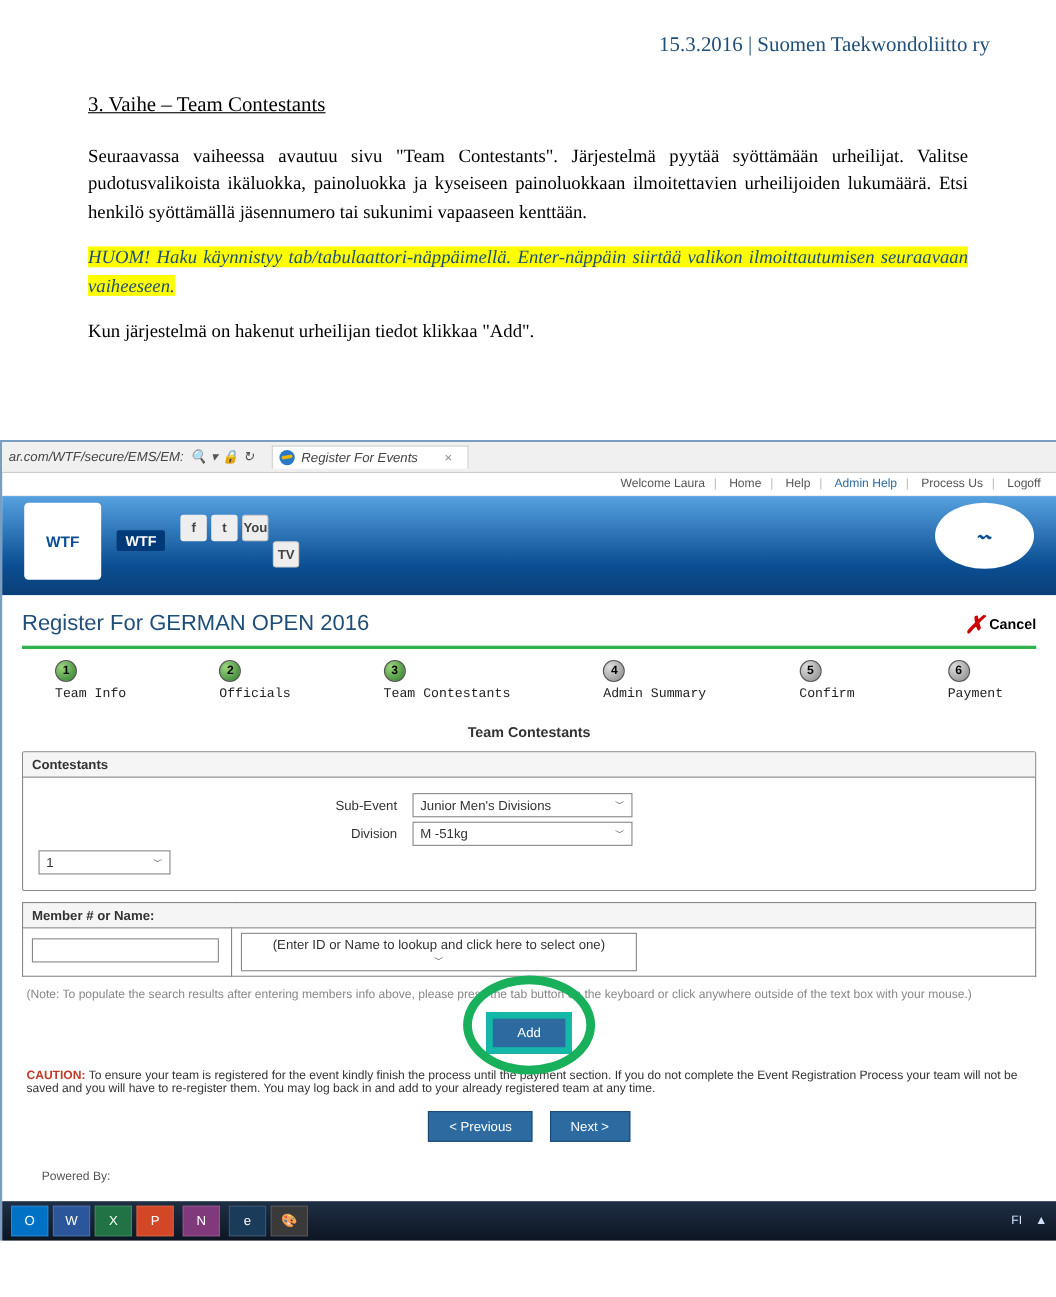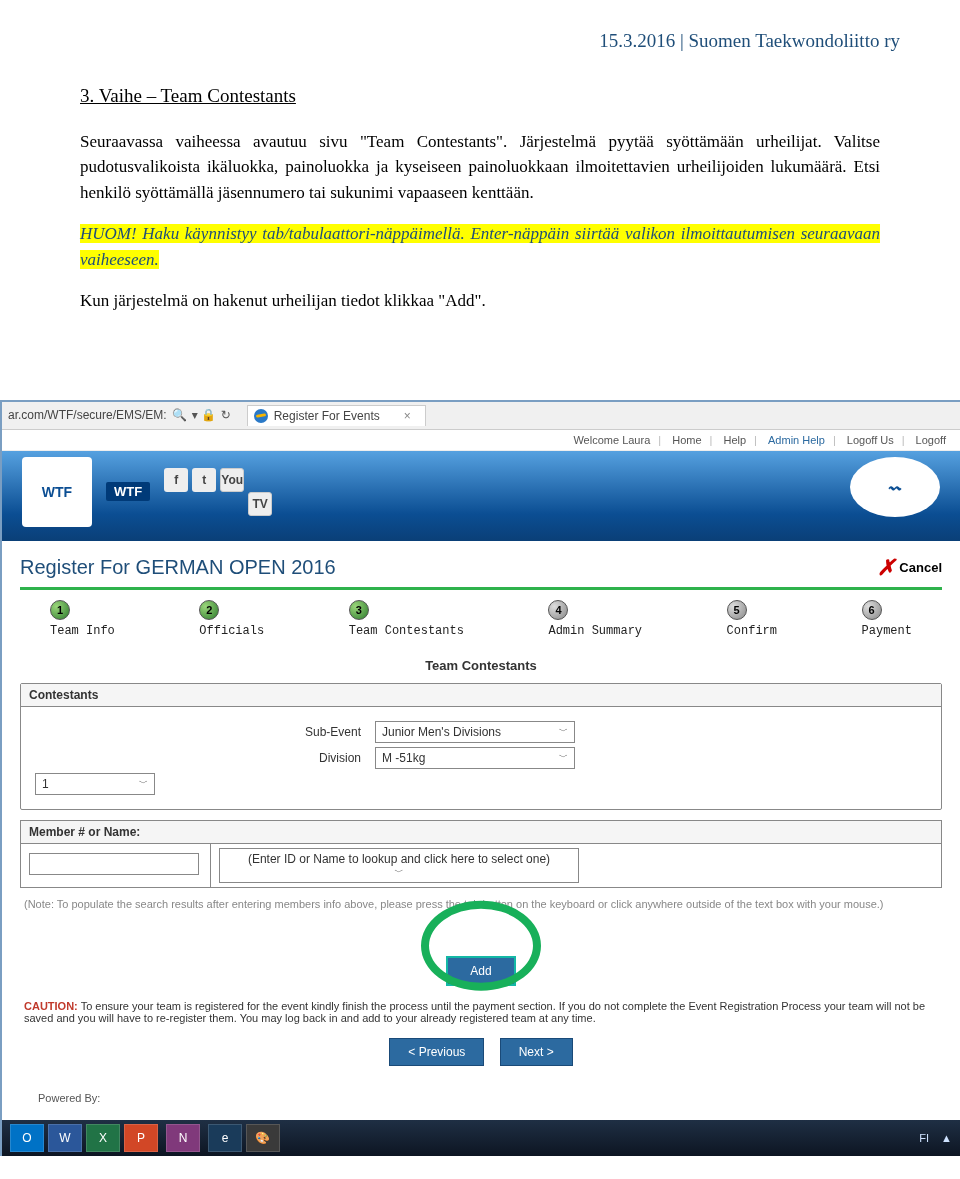--- a/index.html
+++ b/index.html
@@ -44,20 +44,21 @@
   .addr-row {
     display: flex;
     align-items: center;
     background: #f0f0f0;
     height: 28px;
     border-bottom: 1px solid #ccc;
     padding: 0 6px;
     gap: 6px;
     font-size: 12px;
     color: #444;
+    font-style: italic;
   }
   .addr-url { flex: 0 0 auto; }
   .addr-icons { display:flex; gap:4px; align-items:center; color:#555; }
   .tab {
     display: inline-flex; align-items:center; gap:6px;
     background: #fff; border: 1px solid #ccc; border-bottom: none;
     padding: 3px 14px 3px 6px; margin-left: 10px;
     font-size: 12px;
   }
   .ie-icon {
@@ -153,21 +154,21 @@
     border:1px solid #888; background:#fff; padding:3px 6px;
     display:inline-flex; justify-content:space-between; align-items:center; font-size:12px;
     width:360px;
     flex-direction:column;
   }
   .note { color:#888; font-size:11px; margin:10px 4px; }
 
   .add-wrap{ text-align:center; margin:6px 0 14px; position:relative; }
   .add-btn{
     background:#2c6aa0; color:#fff; padding:6px 22px;
-    display:inline-block; font-size:12px; border:2px solid #14b8a6;margin-top:36px;
+    display:inline-block; font-size:12px; border:6px solid #14b8a6;
   }
   .green-ring{
     position:absolute; width:120px; height:90px; border:8px solid #18b05a;
     border-radius:50%; left:50%; top:50%; transform:translate(-50%,-58%);
     pointer-events:none;
   }
   .caution{ font-size:11px; margin:8px 4px 14px; }
   .caution b{ color:#c0392b; }
 
   .nav-btns{ text-align:center; margin:6px 0 20px;}
@@ -225,21 +226,21 @@
       <span>Register For Events</span>
       <span style="margin-left:18px;color:#888;">×</span>
     </span>
   </div>
 
   <div class="toplinks">
     <span>Welcome Laura</span><span class="sep">|</span>
     <span>Home</span><span class="sep">|</span>
     <span>Help</span><span class="sep">|</span>
     <span style="color:#2c6aa0;">Admin Help</span><span class="sep">|</span>
-    <span>Logoff Us</span><span class="sep">|</span>
+    <span>Process Us</span><span class="sep">|</span>
     <span>Logoff</span>
   </div>
 
   <div class="banner">
     <div class="banner-left">
       <div class="wtf-logo">
           <span>WTF</span>
         </div>
       <span class="wtf-txt">WTF</span>
       <div class="social">

